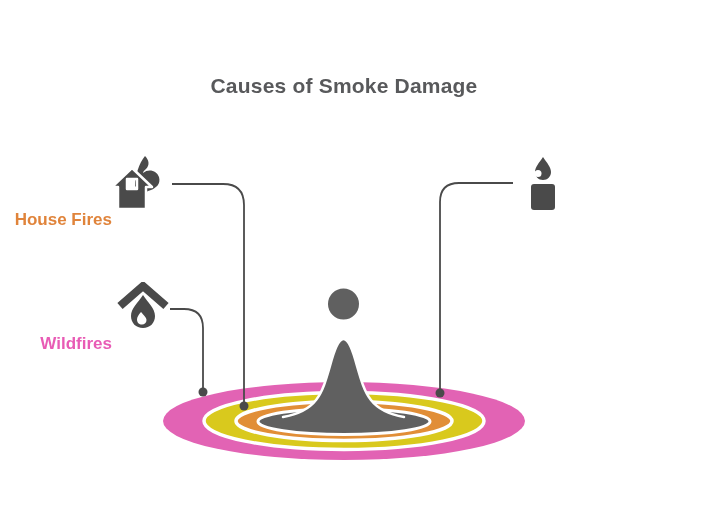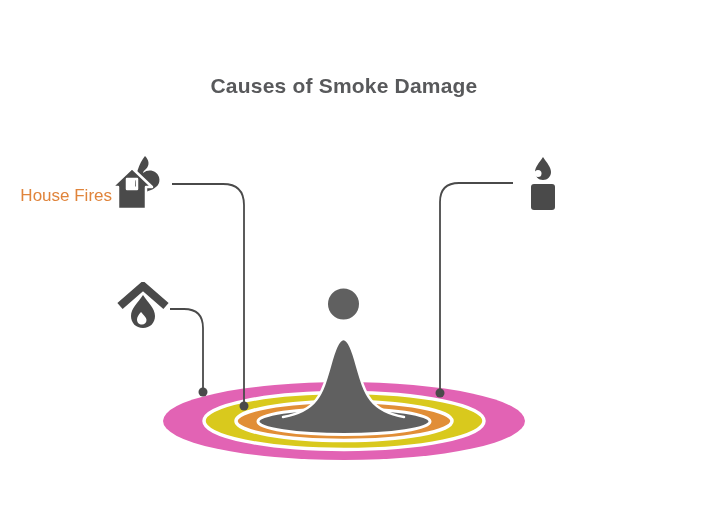--- a/index.html
+++ b/index.html
@@ -5,38 +5,39 @@
   html,body{margin:0;padding:0;background:#fff;}
   #canvas{
     position:relative;width:708px;height:520px;background:#fff;overflow:hidden;
     font-family:"Liberation Sans",sans-serif;
   }
   .title{
     position:absolute;top:74px;left:0;width:688px;text-align:center;
     font-size:21px;font-weight:bold;letter-spacing:.2px;
   }
   .cause-label{
-    position:absolute;font-size:17px;font-weight:normal;white-space:nowrap;
+    position:absolute;font-size:17px;font-weight:bold;white-space:nowrap;margin-top:24px;
   }
   .lbl-house{left:0;top:186px;width:112px;text-align:right;}
   .lbl-wild{left:0;top:310px;width:112px;text-align:right;}
   .lbl-indoor{left:576px;top:186px;text-align:left;}
   .icon-house{position:absolute;left:112px;top:156px;}
   .icon-wild{position:absolute;left:117px;top:282px;}
   .icon-candle{position:absolute;left:526px;top:157px;}
   .main-svg{position:absolute;left:0;top:0;}
 </style>
 </head>
 <body>
 
 <div id="canvas">
 
   <div class="title" style="color: rgb(88, 89, 91);">Causes of Smoke Damage</div>
 
   <div class="cause-label lbl-house" style="color: rgb(224, 132, 59);">House Fires</div>
+  <div class="cause-label lbl-wild" style="color: rgb(232, 91, 181);">Wildfires</div>
 
   <svg class="icon-house" width="52" height="54" viewBox="0 0 52 54">
     <path d="M 33 0 C 37 4 38 9 34 13 C 33 14 31 15 31 17 C 37 12 45 15 47 21 C 49 28 44 32 39 34 C 36 35 33 36 31 38 L 23 30 C 23 20 27 7 33 0 Z" fill="#4A4A4A"></path>
     <path fill-rule="evenodd" stroke="#FFFFFF" stroke-width="2.5" stroke-linejoin="round" d="M 20 12 L 0 31 L 6 31 L 6 53 L 34 53 L 34 31 L 40 31 Z M 15 23 L 25 23 L 25 33 L 15 33 Z" fill="#4A4A4A"></path>
   </svg>
 
   <svg class="icon-wild" width="52" height="50" viewBox="0 0 52 50">
     <path fill="none" stroke-width="8" stroke-linecap="butt" stroke-linejoin="miter" d="M 3 24 L 26 4 L 49 24" stroke="#4A4A4A"></path>
     <path d="M 26 13 C 21 21 14 26 14 34 C 14 41 19 46 26 46 C 33 46 38 41 38 34 C 38 26 31 21 26 13 Z" fill="#4A4A4A"></path>
     <path fill="#FFFFFF" d="M 24 30 C 21.5 33 20 35 20 37.5 C 20 40.5 22 42.5 25 42.5 C 27.5 42.5 29.5 40.8 29.5 38 C 29.5 35.5 26.5 33 24 30 Z"></path>

